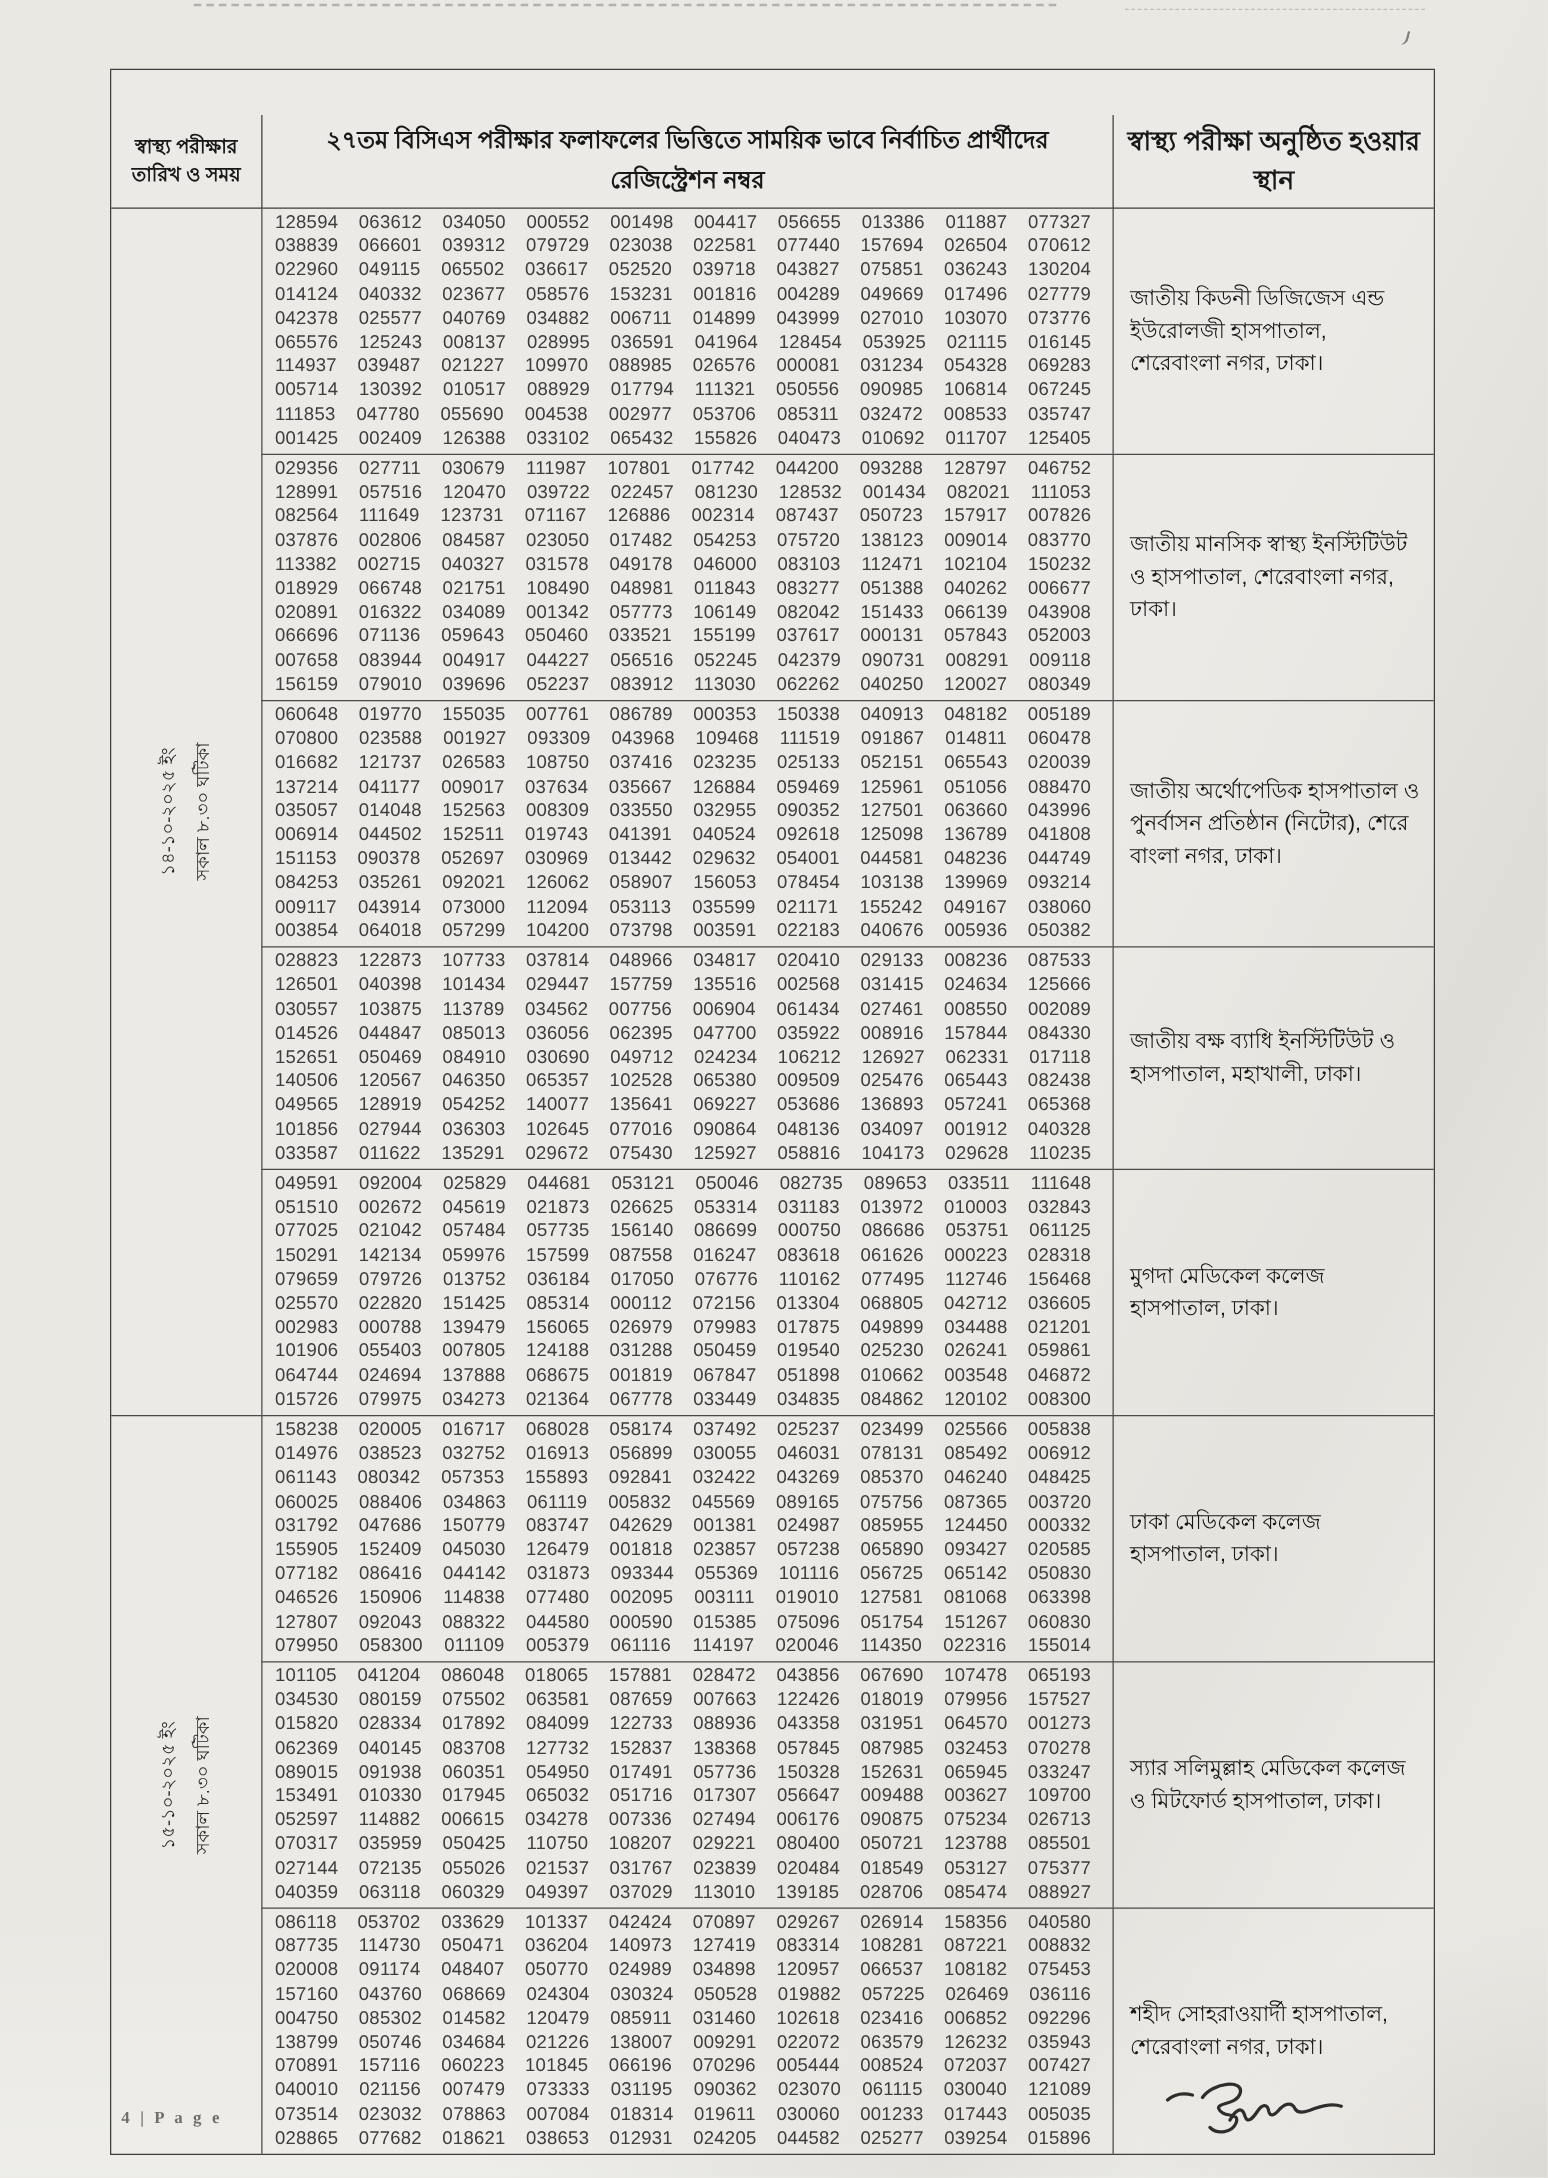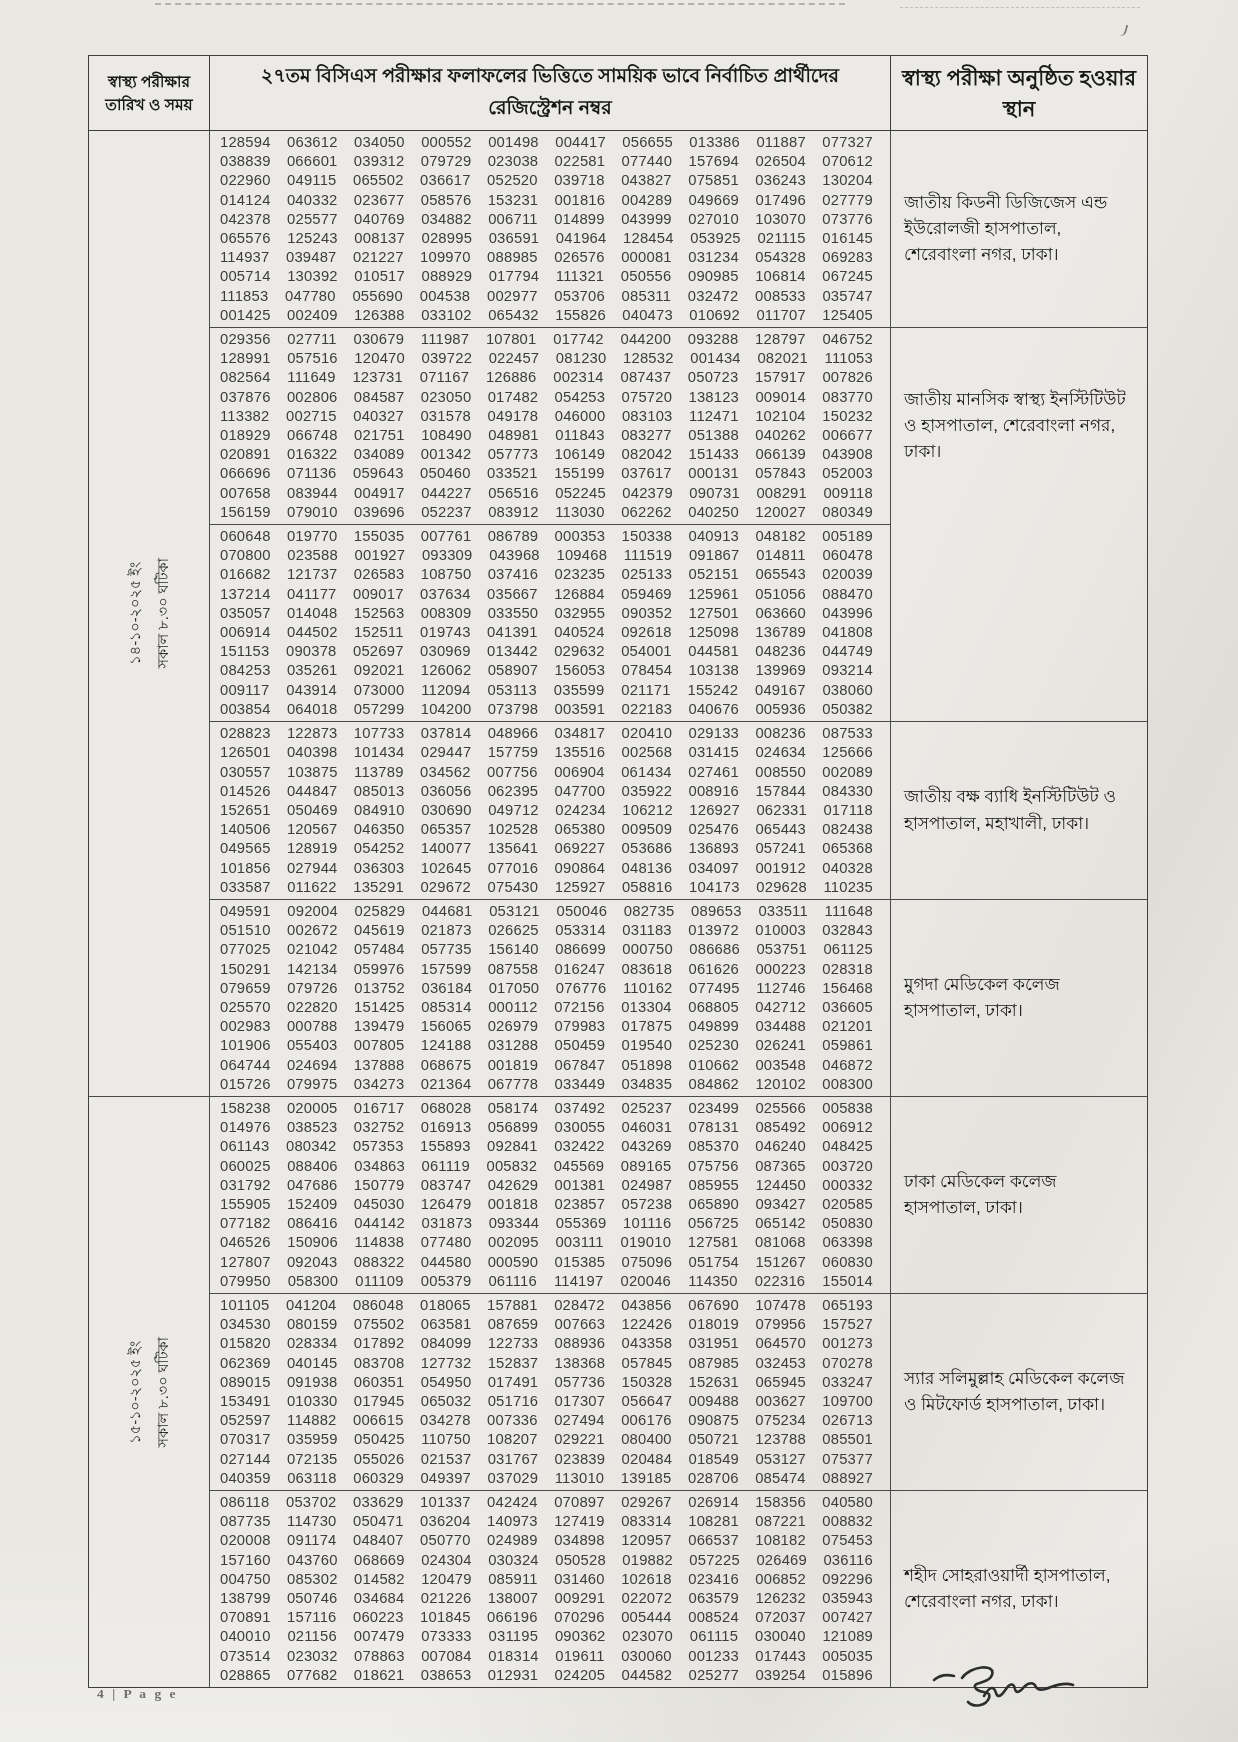--- a/index.html
+++ b/index.html
@@ -19,21 +19,21 @@
   .artifact-dash-1{position:absolute;top:3px;left:155px;width:690px;border-top:2px dashed rgba(110,110,110,0.45);}
   .artifact-dash-2{position:absolute;top:7px;left:900px;width:240px;border-top:1px dashed rgba(120,120,120,0.38);}
   .artifact-tick{position:absolute;top:24px;left:1118px;width:7px;height:12px;border-right:2px solid rgba(70,70,70,0.65);border-radius:0 0 6px 0;transform:rotate(14deg);}
 
   .doc-table{
     position:absolute;left:88px;top:55px;width:1060px;
     border:1.6px solid #3e3e3e;
     background:rgba(240,239,234,0.35);
     box-sizing:border-box;
   }
-  .header-row{display:grid;grid-template-columns:120px 682px 1fr;}
+  .header-row{display:grid;grid-template-columns:120px 682px 1fr;margin-top:36px;}
   .h-cell{
     box-sizing:border-box;border-bottom:1.6px solid #3e3e3e;
     display:flex;align-items:center;justify-content:center;text-align:center;
     font-weight:bold;color:#181818;padding:5px 6px;min-height:52px;
   }
   .h-cell.left{font-size:15.5px;line-height:1.5;}
   .h-cell.mid{border-left:1.6px solid #3e3e3e;border-right:1.6px solid #3e3e3e;font-size:19px;}
   .h-cell.right{font-size:21px;line-height:1.5;}
 
   .body-grid{display:grid;grid-template-columns:120px 682px 1fr;}
@@ -457,20 +457,23 @@
           <span>057299</span>
           <span>104200</span>
           <span>073798</span>
           <span>003591</span>
           <span>022183</span>
           <span>040676</span>
           <span>005936</span>
           <span>050382</span>
         </div>
       </div>
+      <div class="venue-cell bt">
+        <div>জাতীয় অর্থোপেডিক হাসপাতাল ও  পুনর্বাসন প্রতিষ্ঠান (নিটোর), শেরে বাংলা নগর, ঢাকা।</div>
+      </div>
       <div class="num-cell bt">
         <div class="num-row">
           <span>028823</span>
           <span>122873</span>
           <span>107733</span>
           <span>037814</span>
           <span>048966</span>
           <span>034817</span>
           <span>020410</span>
           <span>029133</span>

